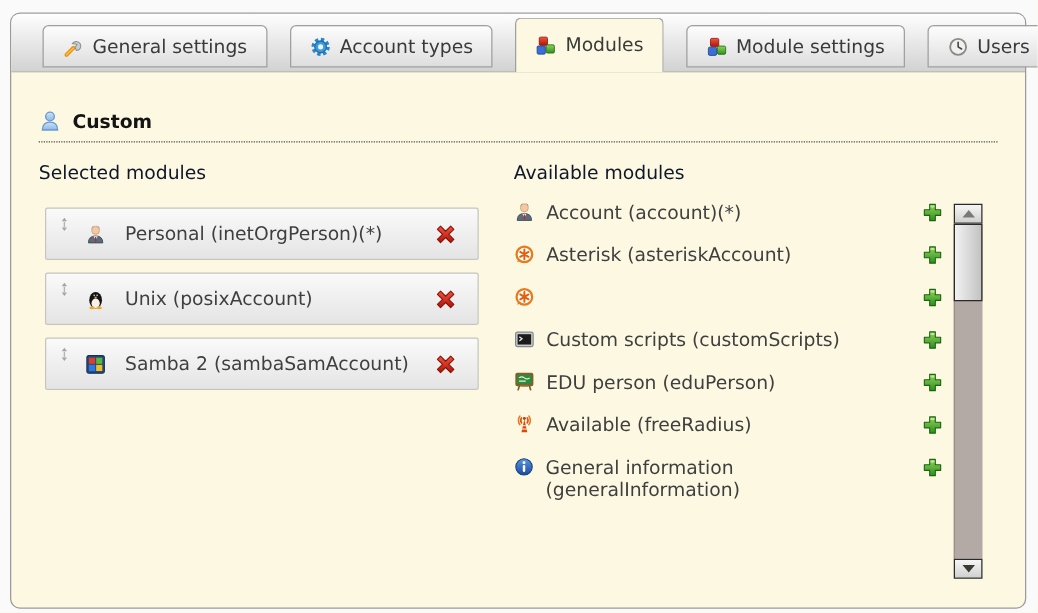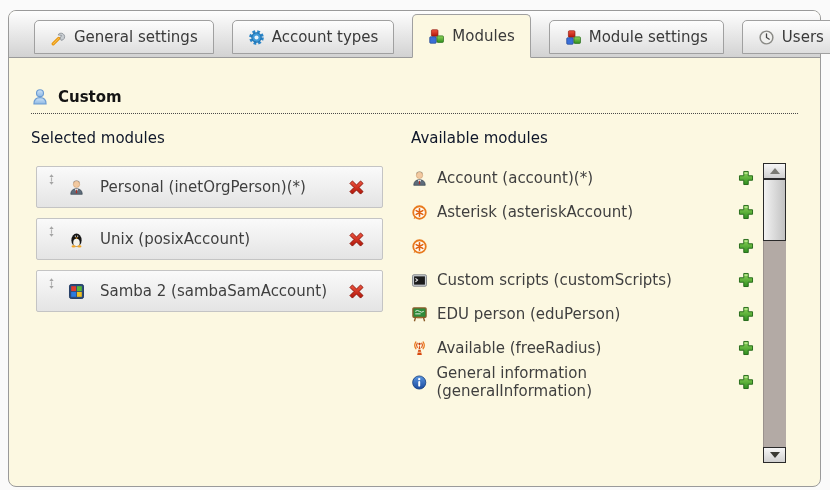--- a/index.html
+++ b/index.html
@@ -68,21 +68,21 @@
     justify-content:center;
   }
   .handle { width:13px; height:15px; margin-left:8px; align-self:flex-start; margin-top:5px; cursor:move; }
   .sel-row .micon { width:17px; height:17px; margin-left:10px; }
   .sel-row .mlabel { margin-left:15px; color:#3f3f3f; }
   .del-btn { margin-left:auto; margin-right:15px; width:21px; height:21px; border:none; background:none; padding:0; cursor:pointer; }
   .del-btn svg { width:21px; height:21px; display:block; }
   
   .avail { position:absolute; left:380px; top:0; width:348px; }
   .avail-list { margin-top:14px; }
-  .avail-row { display:flex; align-items:center; height:34px; }
+  .avail-row { display:flex; align-items:flex-start; height:34px; }
   .avail-row .micon { width:17px; height:17px; }
   .avail-row .mlabel { margin-left:9px; color:#3f3f3f; }
   .add-btn { margin-left:auto; margin-right:4px; width:18px; height:18px; border:none; background:none; padding:0; cursor:pointer; }
   .add-btn svg { width:18px; height:18px; display:block; }
   
   .scrollbar { position:absolute; left:732px; top:34px; width:23px; height:300px; }
   .sb-btn {
     width:23px; height:16px;
     background:linear-gradient(#f6f6f6,#d0d0d0);
     border:1px solid #2a2a2a;

